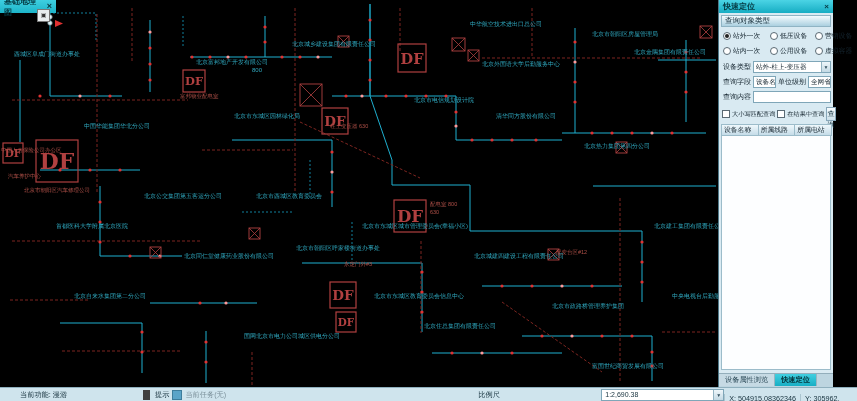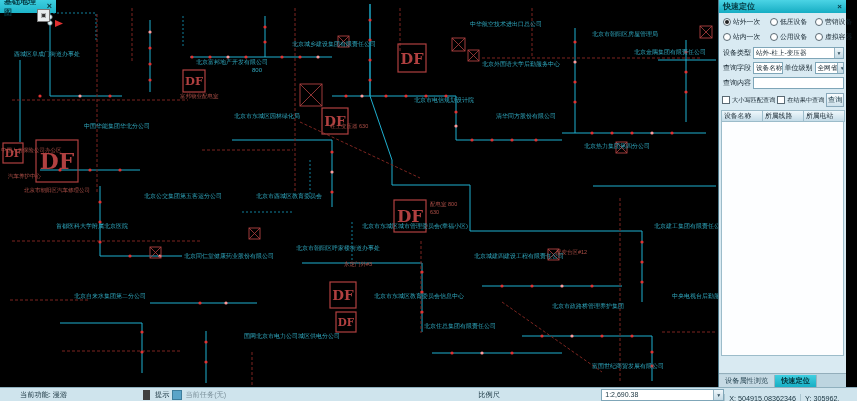--- a/index.html
+++ b/index.html
@@ -9,21 +9,21 @@
   
   .map-area{position:absolute;left:0;top:0;width:718px;height:387px;background:#000;overflow:hidden;}
   .map-area svg{position:absolute;left:0;top:0;}
   .map-tab{position:absolute;left:0;top:0;height:13px;width:56px;background:linear-gradient(#3ecfe0,#1db4c9);
     color:#053b44;font-size:8px;font-weight:bold;display:flex;align-items:center;gap:5px;padding:0 4px;box-sizing:border-box;z-index:5;}
   .map-tab-close{font-size:9px;font-weight:bold;color:#06343c;cursor:default;line-height:9px;}
   .map-icon{position:absolute;left:37px;top:9px;width:11px;height:11px;background:#e8edef;border:1px solid #777;
     z-index:6;font-size:6px;color:#333;text-align:center;line-height:10px;}
 
   
-  .side-panel{position:absolute;left:718px;top:0;width:128px;height:387px;background:#d9eaf2;
+  .side-panel{position:absolute;left:718px;top:0;width:115px;height:387px;background:#d9eaf2;
     border-left:1px solid #4f7888;box-sizing:border-box;color:#14242e;}
   .panel-title{height:13px;background:linear-gradient(#4bd4e5,#16adc3);display:flex;align-items:center;
     justify-content:space-between;padding:0 4px;font-size:8px;font-weight:bold;color:#053a43;}
   .panel-title .closes{display:flex;gap:3px;font-size:8px;}
   .section-hdr{margin:2px 2px 0 2px;height:10px;background:linear-gradient(#f3fbfe,#abd0e0);
     border:1px solid #8fb4c4;font-size:7.5px;line-height:10px;padding:0 3px;color:#0b2330;}
   .radio-grid{display:grid;grid-template-columns:47px 45px 43px;padding:4px 0 3px 4px;row-gap:5px;}
   .radio-item{display:flex;align-items:center;gap:2px;font-size:6.8px;}
   .radio-dot{width:6px;height:6px;border-radius:50%;border:1px solid #5a6a74;background:#fff;position:relative;flex:none;}
   .radio-dot.checked::after{content:'';position:absolute;left:1px;top:1px;right:1px;bottom:1px;border-radius:50%;background:#222;}
@@ -37,21 +37,21 @@
   .check-row{display:flex;align-items:center;padding:3px 2px 2px 3px;gap:2px;font-size:6.2px;}
   .checkbox{width:6px;height:6px;border:1px solid #5a6a74;background:#fff;flex:none;}
   .chk-label{white-space:nowrap;}
   .btn-query{margin-left:auto;width:27px;height:12px;background:linear-gradient(#f8fcfe,#cde1eb);
     border:1px solid #88a8ba;font-size:7.2px;text-align:center;line-height:11px;color:#10303e;}
   .result-cols{display:flex;margin:1px 2px 0 2px;}
   .result-col{flex:1;background:linear-gradient(#eff8fc,#c5dce8);border:1px solid #9cbcca;margin-right:-1px;
     height:10px;font-size:6.8px;line-height:10px;padding:0 2px;white-space:nowrap;overflow:hidden;}
   .result-body{margin:0 2px;background:#fdfeff;border:1px solid #9cbcca;border-top:none;height:233px;}
   .panel-tabs{position:absolute;bottom:0;left:0;right:0;height:13px;display:flex;background:#bdd5e0;
-    border-top:1px solid #93aebb;align-items:center;}
+    border-top:1px solid #93aebb;align-items:flex-start;}
   .ptab{padding:0 6px;font-size:7.2px;line-height:12px;background:#c6dae4;border-right:1px solid #9ab4c0;color:#2c4a58;}
   .ptab.active{background:linear-gradient(#41cfe0,#17aec4);color:#04343c;font-weight:bold;}
 
   
   .status-bar{position:absolute;left:0;top:387px;width:857px;height:14px;background:#cfe4ed;
     border-top:1px solid #8fb0be;display:flex;align-items:center;font-size:7.2px;color:#16313d;box-sizing:border-box;}
   .sb-seg{border-left:7px solid #404040;height:10px;display:flex;align-items:center;padding:0 5px;gap:3px;}
   .sb-seg:first-child{border-left:none;margin-left:15px;width:118px;}
   .sb-hint-icon{width:8px;height:8px;background:#5aa4c8;border:1px solid #3d7d9c;flex:none;}
   .sb-hint-val{color:#7d929c;}
@@ -290,20 +290,21 @@
     </div>
     <div class="map-icon">▣</div>
   </div>
 
   <div class="side-panel">
     <div class="panel-title">
       <span>快速定位</span>
       <span class="closes">×</span>
     </div>
 
+    <div class="section-hdr">查询对象类型</div>
     <div class="radio-grid">
       <label class="radio-item">
         <span class="radio-dot checked"></span>
         <span>站外一次</span>
         </label>
       <label class="radio-item">
         <span class="radio-dot"></span>
         <span>低压设备</span>
         </label>
       <label class="radio-item">

